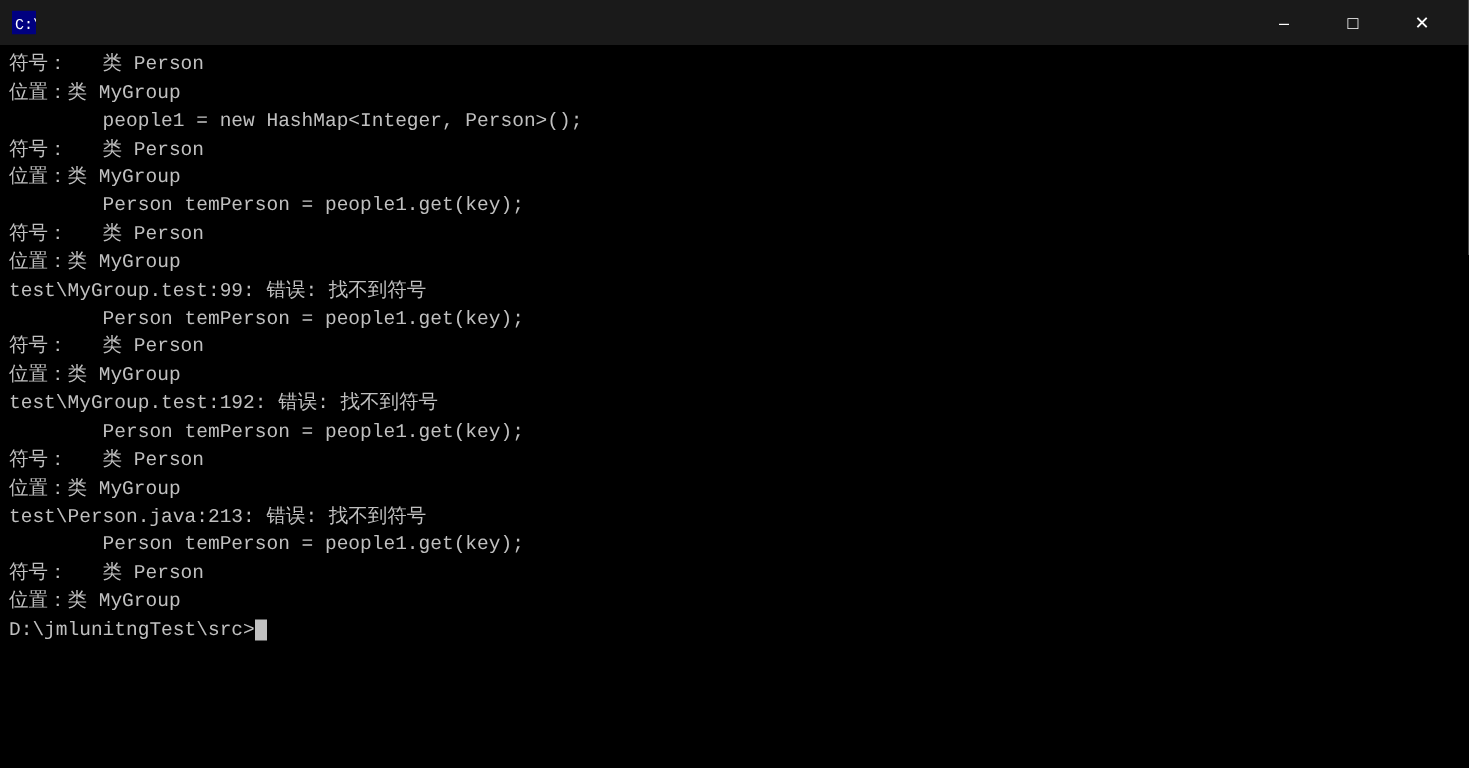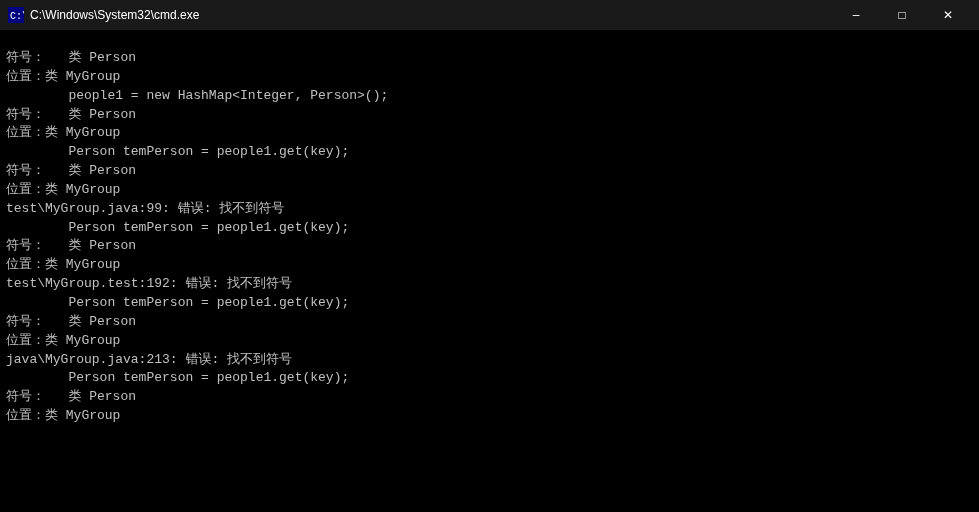--- a/index.html
+++ b/index.html
@@ -81,21 +81,20 @@
 
     .terminal-body {
       flex: 1;
       background: #000000;
       color: #c0c0c0;
       font-size: 13px;
       font-family: 'Courier New', Courier, monospace;
       padding: 4px 6px;
       overflow: hidden;
       line-height: 1.45;
-      margin-top: 15px;
     }
 
     .line {
       white-space: pre;
       display: block;
     }
 
     .cursor {
       display: inline-block;
       width: 8px;
@@ -116,52 +115,52 @@
 <div class="window">
 
   <div class="title-bar">
     <div class="title-bar-left">
       <div class="title-bar-icon">
         <svg viewBox="0 0 16 16" fill="none" xmlns="http://www.w3.org/2000/svg">
           <rect width="16" height="16" fill="#000080"></rect>
           <text x="2" y="12" font-size="10" fill="white" font-family="Courier New">C:\</text>
         </svg>
       </div>
-      <span class="title-bar-title">C:\Windows\System32\cmd.exe</span>
     </div>
     <div class="title-bar-controls">
       <button class="title-bar-btn">–</button>
       <button class="title-bar-btn">□</button>
       <button class="title-bar-btn close">✕</button>
     </div>
   </div>
 
   <div class="terminal-body">
     <div id="terminal-lines">
         <span class="line">符号：   类 Person</span>
         <span class="line">位置：类 MyGroup</span>
         <span class="line">        people1 = new HashMap&lt;Integer, Person&gt;();</span>
         <span class="line"></span>
         <span class="line">符号：   类 Person</span>
         <span class="line">位置：类 MyGroup</span>
         <span class="line">        Person temPerson = people1.get(key);</span>
         <span class="line"></span>
         <span class="line">符号：   类 Person</span>
         <span class="line">位置：类 MyGroup</span>
-        <span class="line">test\MyGroup.java:99: 错误: 找不到符号</span>
+        <span class="line">test\MyGroup.test:99: 错误: 找不到符号</span>
         <span class="line">        Person temPerson = people1.get(key);</span>
         <span class="line"></span>
         <span class="line">符号：   类 Person</span>
         <span class="line">位置：类 MyGroup</span>
         <span class="line">test\MyGroup.test:192: 错误: 找不到符号</span>
         <span class="line">        Person temPerson = people1.get(key);</span>
         <span class="line"></span>
         <span class="line">符号：   类 Person</span>
         <span class="line">位置：类 MyGroup</span>
-        <span class="line">java\MyGroup.java:213: 错误: 找不到符号</span>
+        <span class="line">test\Person.java:213: 错误: 找不到符号</span>
         <span class="line">        Person temPerson = people1.get(key);</span>
         <span class="line"></span>
         <span class="line">符号：   类 Person</span>
         <span class="line">位置：类 MyGroup</span>
         <span class="line"></span>
       </div>
+    <span class="line"><span>D:\jmlunitngTest\src&gt;</span><span class="cursor"></span></span>
   </div>
 </div>
 
 </body></html>

